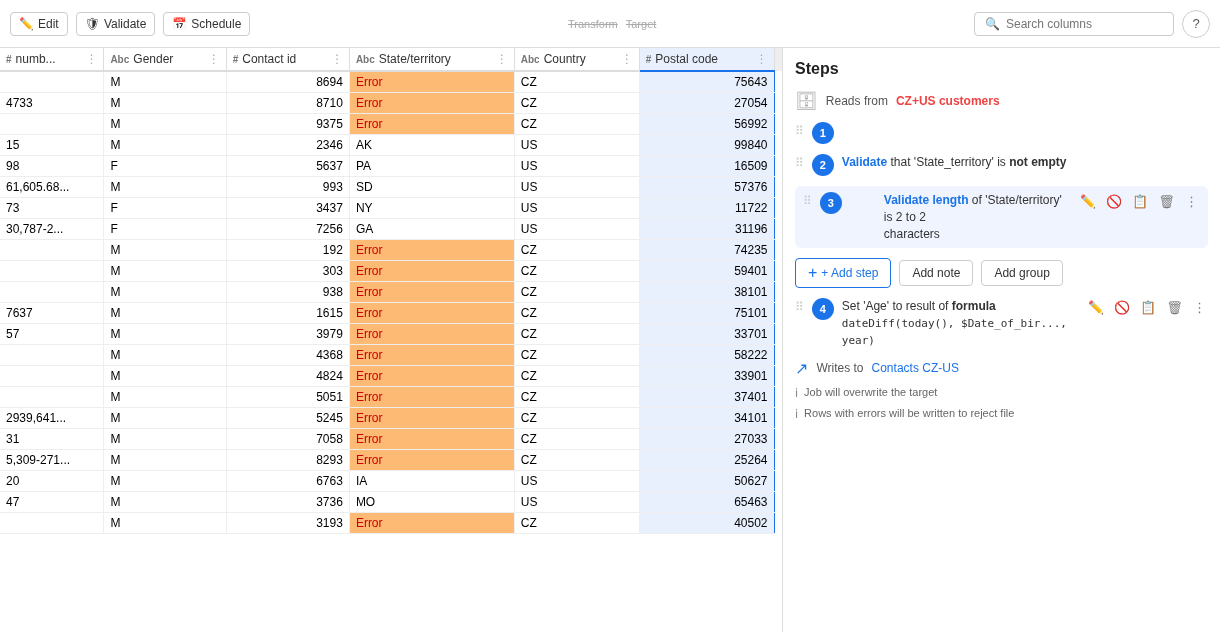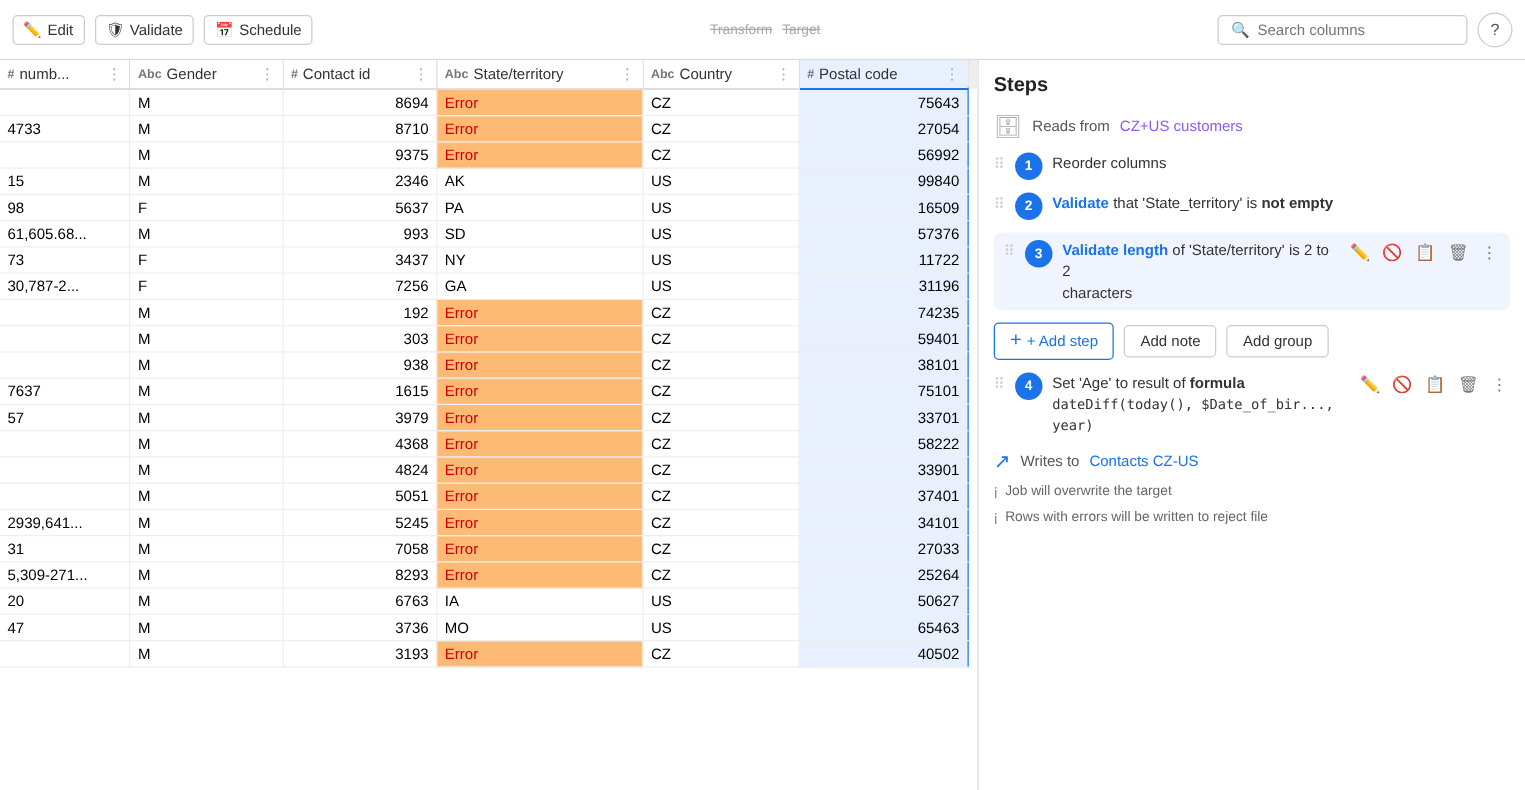--- a/index.html
+++ b/index.html
@@ -345,43 +345,42 @@
         </tbody>
     </table>
   </div>
 
   <div class="steps-panel">
     <div class="steps-title">Steps</div>
 
     <div class="reads-from-row">
       <span style="color:#aaa;font-size:18px;">🗄</span>
       <span style="color:#555;">Reads from</span>
-      <a href="#" style="color:#8b5cf6;text-decoration:none;font-weight:400;">CZ+US customers</a>
+      <a href="#" style="color:#ef4444;text-decoration:none;font-weight:700;">CZ+US customers</a>
     </div>
 
     <div class="step-item">
       <span style="color:#ccc;font-size:12px;padding-top:2px;">⠿</span>
       <div class="step-badge">1</div>
-      <div class="step-content">Reorder columns</div>
     </div>
 
     <div class="step-item">
       <span style="color:#ccc;font-size:12px;padding-top:2px;">⠿</span>
       <div class="step-badge">2</div>
       <div class="step-content">
         <span style="font-weight:600;color:#1a73e8;">Validate</span>
         <span> </span><span>that 'State_territory' is</span>
         <strong>not empty</strong>
       </div>
     </div>
 
     <div class="step-item step-highlighted" style="background:#f0f4ff;border-radius:6px;padding:6px 8px;margin-bottom:10px;">
       <span style="color:#ccc;font-size:12px;padding-top:2px;">⠿</span>
       <div class="step-badge">3</div>
-      <div class="step-content" style="flex:1;">
+      <div class="step-content" style="flex:1;margin-left:34px;">
         <div>
           <span style="font-weight:600;color:#1a73e8;">Validate length</span>
           <span> </span><span>of 'State/territory' is 2 to 2</span>
         </div>
         <div>characters</div>
       </div>
       <div class="step-actions">
         <span class="act-icon">✏️</span>
         <span class="act-icon">🚫</span>
         <span class="act-icon">📋</span>

